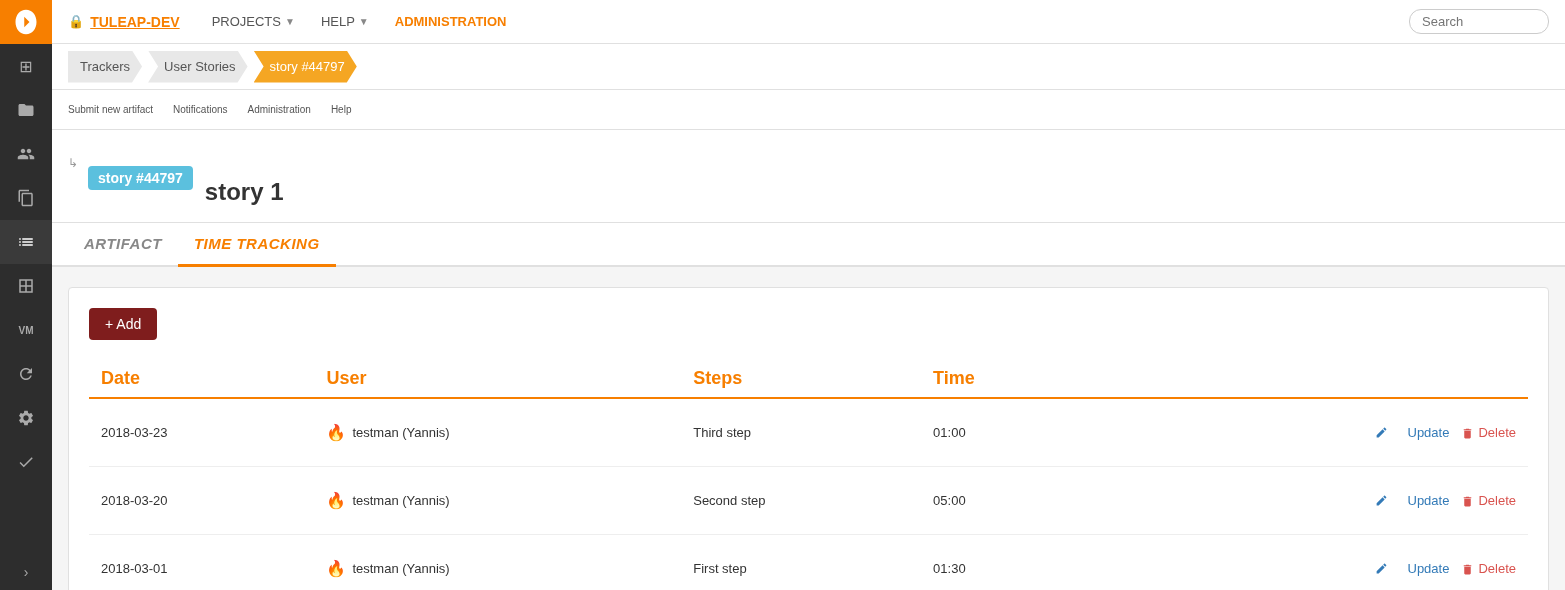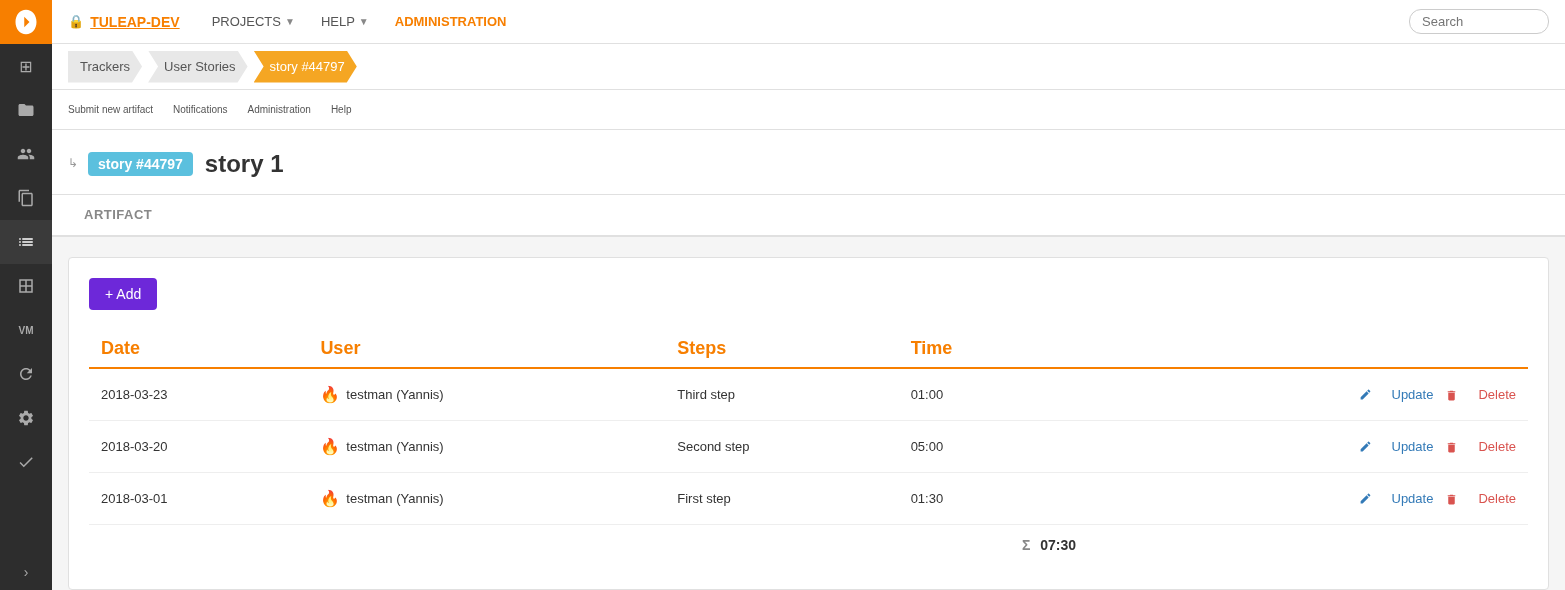--- a/index.html
+++ b/index.html
@@ -179,20 +179,21 @@
       color: #fff;
       padding: 4px 10px;
       border-radius: 4px;
       font-size: 14px;
       font-weight: bold;
     }
     .page-title {
       font-size: 24px;
       font-weight: bold;
       color: #333;
+      margin-top: 28px;
     }
     .page-header-indent {
       display: flex;
       align-items: flex-start;
       gap: 0;
     }
     .indent-line {
       width: 20px;
       display: flex;
       align-items: flex-start;
@@ -203,40 +204,41 @@
 
     
     #tabs {
       background: #fff;
       display: flex;
       border-bottom: 2px solid #e0e0e0;
       padding: 0 16px;
     }
     .tab {
       padding: 12px 16px;
-      font-size: 13px;
+      font-size: 15px;
       color: #888;
       cursor: pointer;
       border-bottom: 3px solid transparent;
       margin-bottom: -2px;
       font-weight: 600;
       text-transform: uppercase;
       letter-spacing: 0.5px;
+      font-style: italic;
     }
     .tab.active {
       color: #f77f00;
       border-bottom-color: #f77f00;
     }
 
     
     #time-tracking-content {
       padding: 20px 16px;
     }
     .btn-add {
-      background: #6d28d9;
+      background: #7f1d1d;
       color: #fff;
       border: none;
       border-radius: 4px;
       padding: 8px 16px;
       font-size: 14px;
       cursor: pointer;
       display: inline-flex;
       align-items: center;
       gap: 6px;
       margin-bottom: 20px;
@@ -251,21 +253,21 @@
       border-bottom: 2px solid #f77f00;
     }
     .time-table th {
       color: #f77f00;
       font-weight: 600;
       font-size: 18px;
       text-align: left;
       padding: 8px 12px;
     }
     .time-table td {
-      padding: 16px 12px;
+      padding: 24px 12px;
       font-size: 13px;
       color: #333;
       border-bottom: 1px solid #eee;
       vertical-align: middle;
     }
     .time-table tbody tr:last-child td {
       border-bottom: none;
     }
     .user-cell {
       display: flex;
@@ -286,21 +288,21 @@
       display: flex;
       align-items: flex-start;
       gap: 20px;
     }
     .action-delete {
       color: #d9534f;
       cursor: pointer;
       font-size: 13px;
       display: flex;
       align-items: center;
-      gap: 20px;
+      gap: 4px;
       text-align: center;
     }
 
     .sum-row td {
       font-weight: bold;
       font-size: 14px;
       color: #333;
       text-align: right;
       padding-top: 12px;
     }
@@ -420,20 +422,21 @@
         <span class="indent-line">↳</span>
         <div class="page-header-inner">
           <span class="story-badge">story #44797</span>
           <span class="page-title">story 1</span>
         </div>
       </div>
     </div>
 
     <div id="tabs">
       <div class="tab">ARTIFACT</div>
+      <div class="tab active">TIME TRACKING</div>
     </div>
 
     <div id="time-tracking-content">
       <div class="content-card" style="padding: 20px;">
         <button class="btn-add">+ Add</button>
 
         <table class="time-table">
           <thead>
             <tr>
               <th>Date</th>

